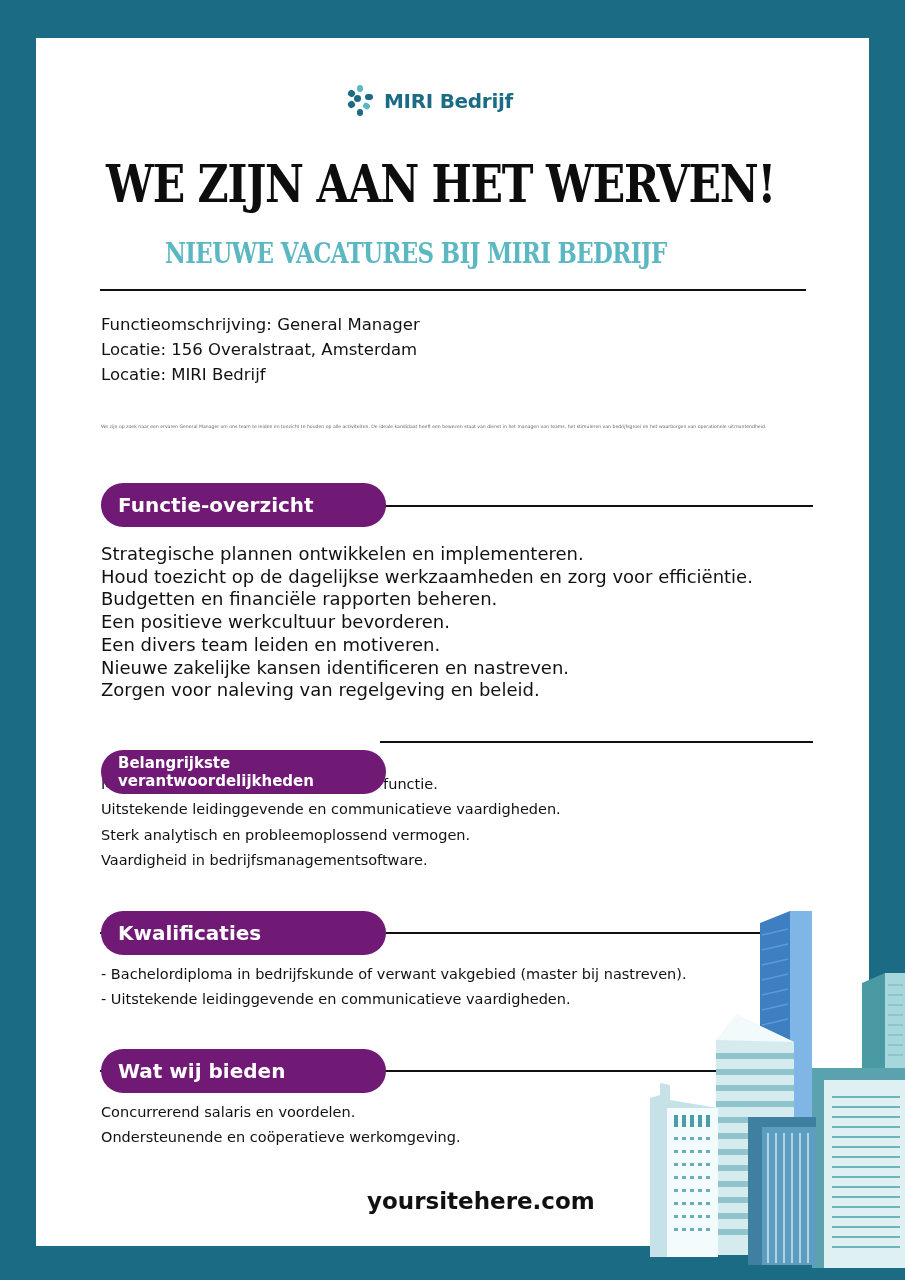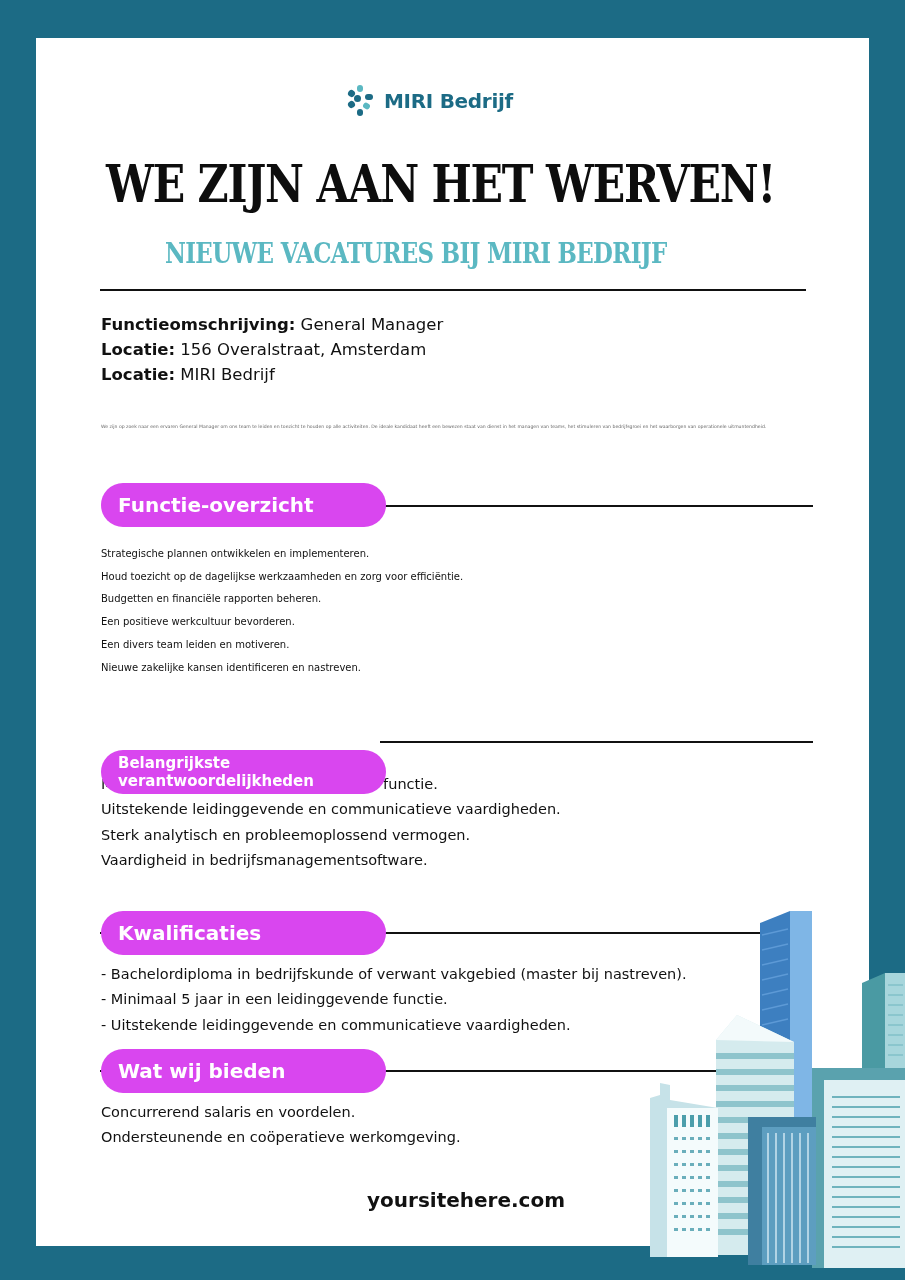--- a/index.html
+++ b/index.html
@@ -5,31 +5,31 @@
   html,body{margin:0;padding:0;}
   body{width:905px;height:1280px;background:#1c6b85;position:relative;overflow:hidden;font-family:"Liberation Sans",sans-serif;}
   .page{position:absolute;left:36px;top:38px;width:833px;height:1208px;background:#ffffff;}
   .logo{position:absolute;left:344px;top:84px;display:flex;align-items:center;gap:6px;}
   .logo-mark{width:34px;height:34px;position:relative;}
   .logo-text{font-family:"DejaVu Sans",sans-serif;font-weight:bold;font-size:20px;color:#1c6b85;letter-spacing:-0.3px;}
   .headline{position:absolute;left:106px;top:152px;width:740px;font-family:"DejaVu Serif",serif;font-weight:bold;font-size:52px;line-height:64px;color:#0d0d0d;letter-spacing:-1.5px;transform:scaleX(0.82);transform-origin:left;white-space:nowrap;}
   .subhead{position:absolute;left:165px;top:238px;font-family:"DejaVu Serif",serif;font-weight:bold;font-size:27px;line-height:32px;color:#5bb8c2;letter-spacing:-0.8px;transform:scaleX(0.85);transform-origin:left;white-space:nowrap;}
   .rule{position:absolute;height:2px;background:#111;}
   .meta{position:absolute;left:101px;top:312px;font-family:"DejaVu Sans",sans-serif;font-size:16.5px;line-height:25px;color:#111;}
-  .meta b{font-weight:bold;}
+  .meta b{font-weight:normal;}
   .meta span.val{font-weight:normal;}
   .tiny{position:absolute;left:101px;top:424px;font-family:"DejaVu Sans",sans-serif;font-size:4.6px;color:#666;white-space:nowrap;}
-  .pill{position:absolute;left:101px;height:44px;width:285px;background:#d946ef;border-radius:22px;color:#fff;font-family:"DejaVu Sans",sans-serif;font-weight:bold;display:flex;align-items:center;padding-left:17px;box-sizing:border-box;z-index:2;}
+  .pill{position:absolute;left:101px;height:44px;width:285px;background:#701a75;border-radius:22px;color:#fff;font-family:"DejaVu Sans",sans-serif;font-weight:bold;display:flex;align-items:center;padding-left:17px;box-sizing:border-box;z-index:2;}
   .pill.big{font-size:20px;}
   .pill.small{font-size:15px;margin-top:28px;}
   .list{position:absolute;left:101px;font-family:"DejaVu Sans",sans-serif;color:#111;}
   .list div{white-space:nowrap;}
-  .l1{font-size:10px;line-height:22.7px;}
+  .l1{font-size:18px;line-height:22.7px;}
   .l2{font-size:14.5px;line-height:25.3px;}
-  .site{position:absolute;left:367px;top:1188px;font-family:"DejaVu Sans",sans-serif;font-weight:bold;font-size:20px;color:#111;}
+  .site{position:absolute;left:367px;top:1188px;font-family:"DejaVu Sans",sans-serif;font-weight:bold;font-size:23px;color:#111;}
   .city{position:absolute;left:640px;top:905px;width:265px;height:375px;z-index:1;}
 </style>
 </head>
 <body>
 
 <div class="page"></div>
 
 <div class="logo">
   <svg class="logo-mark" viewBox="0 0 34 34">
     <rect x="4" y="6" width="7" height="7" rx="3.5" fill="#1c6b85" transform="rotate(35 7.5 9.5)"></rect>
@@ -57,36 +57,36 @@
 
 <div class="rule" style="left:380px;top:505px;width:433px;"></div>
 <div class="pill big" style="top:483px;">Functie-overzicht</div>
 <div class="list l1" style="top:543px;">
   <div>Strategische plannen ontwikkelen en implementeren.</div>
   <div>Houd toezicht op de dagelijkse werkzaamheden en zorg voor efficiëntie.</div>
   <div>Budgetten en financiële rapporten beheren.</div>
   <div>Een positieve werkcultuur bevorderen.</div>
   <div>Een divers team leiden en motiveren.</div>
   <div>Nieuwe zakelijke kansen identificeren en nastreven.</div>
+  <div>Zorgen voor naleving van regelgeving en beleid.</div>
 </div>
 
 <div class="rule" style="left:380px;top:741px;width:433px;"></div>
 <div class="pill small" style="top:722px;">Belangrijkste verantwoordelijkheden</div>
 <div class="list l2" style="top:772px;">
   <div>Minimaal 5 jaar in een leidinggevende functie.</div>
   <div>Uitstekende leidinggevende en communicatieve vaardigheden.</div>
   <div>Sterk analytisch en probleemoplossend vermogen.</div>
   <div>Vaardigheid in bedrijfsmanagementsoftware.</div>
 </div>
 
 <div class="rule" style="left:100px;top:932px;width:670px;"></div>
 <div class="pill big" style="top:911px;">Kwalificaties</div>
 <div class="list l2" style="top:962px;">
   <div>- Bachelordiploma in bedrijfskunde of verwant vakgebied (master bij nastreven).</div>
-  <div>- Minimaal 5 jaar in een leidinggevende functie.</div>
   <div>- Uitstekende leidinggevende en communicatieve vaardigheden.</div>
 </div>
 
 <div class="rule" style="left:100px;top:1070px;width:620px;"></div>
 <div class="pill big" style="top:1049px;">Wat wij bieden</div>
 <div class="list l2" style="top:1100px;">
   <div>Concurrerend salaris en voordelen.</div>
   <div>Ondersteunende en coöperatieve werkomgeving.</div>
 </div>
 

